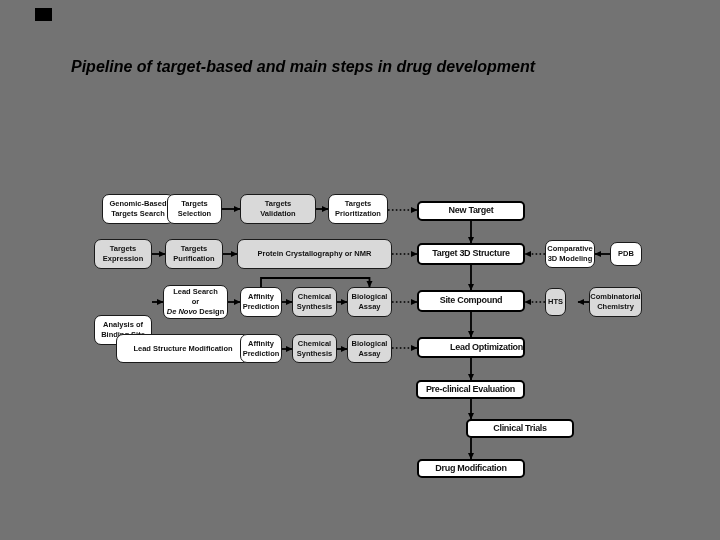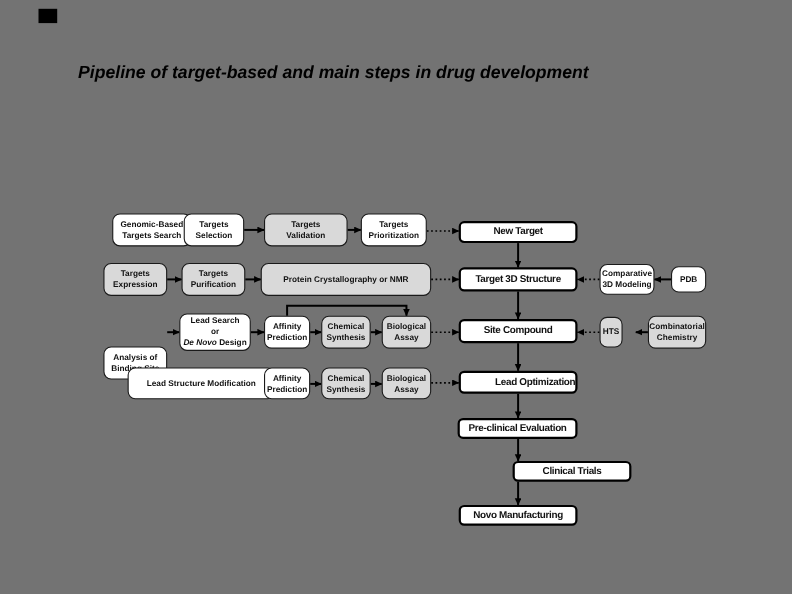--- a/index.html
+++ b/index.html
@@ -151,16 +151,16 @@
       <div class="node major" style="left: 417px; top: 337px; width: 108px; height: 21px; align-items: flex-end;">
         <div>Lead Optimization</div>
       </div>
       <div class="node major" style="left: 416px; top: 380px; width: 109px; height: 19px; text-align: center;">
         <div>Pre-clinical Evaluation</div>
       </div>
       <div class="node major" style="left: 418px; top: 419px; width: 108px; height: 19px; margin-left: 48px;">
         <div>Clinical Trials</div>
       </div>
       <div class="node major" style="left: 417px; top: 459px; width: 108px; height: 19px;">
-        <div>Novo Manufacturing</div>
+        <div>Drug Modification</div>
       </div>
     </div>
 </div>
 
 </body></html>

